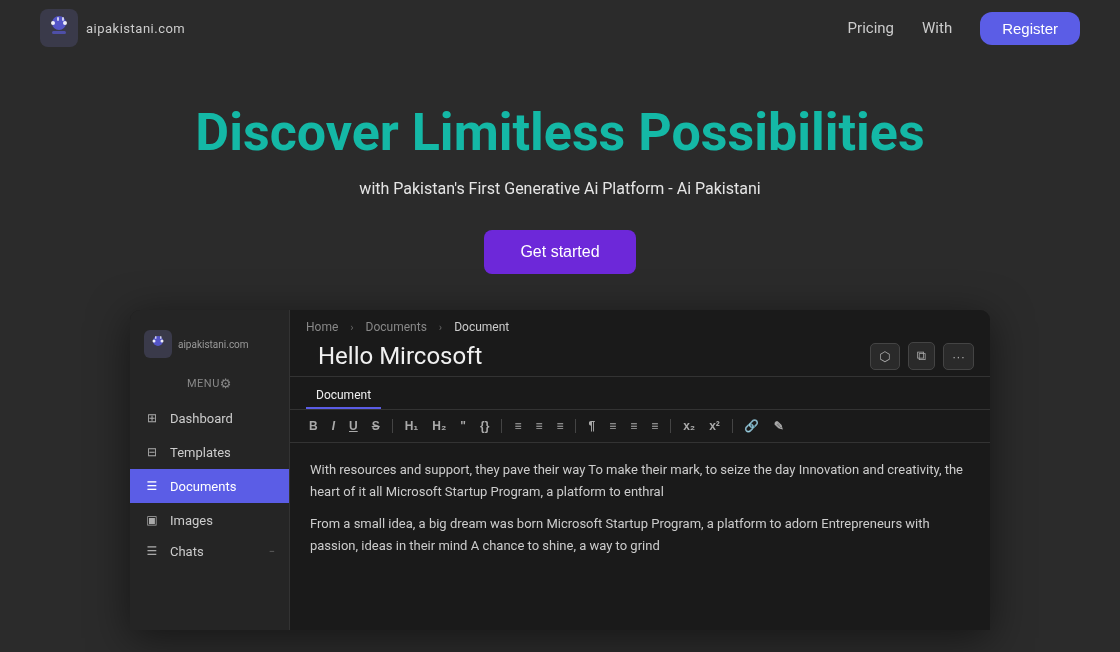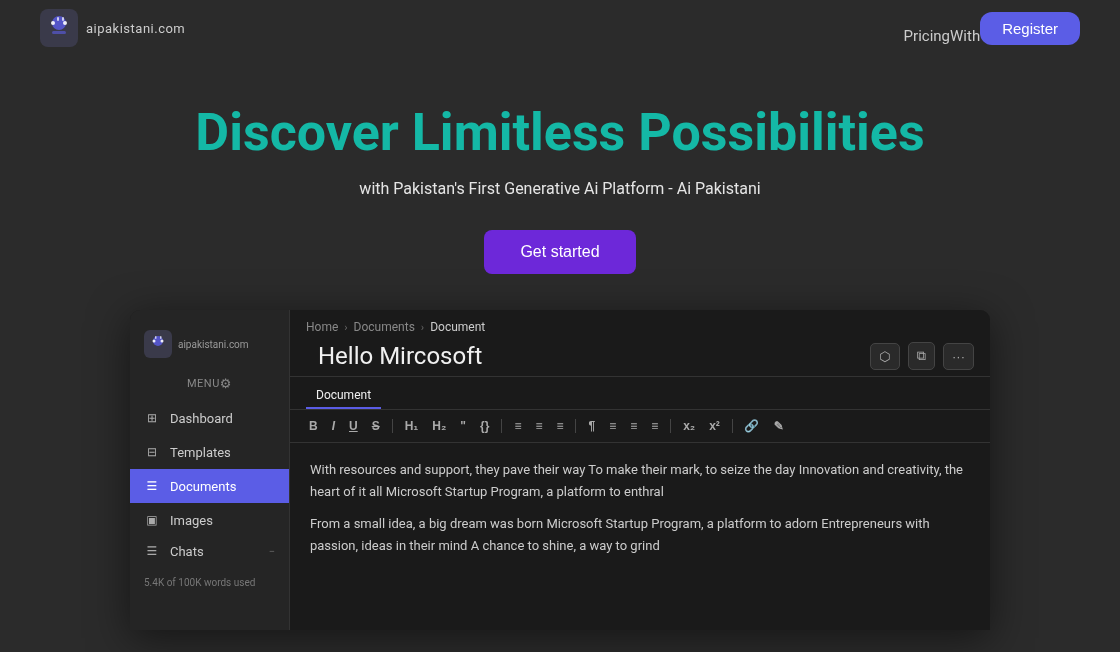--- a/index.html
+++ b/index.html
@@ -39,21 +39,22 @@
     }
 
     .logo-text {
       font-size: 13px;
       color: #cccccc;
       letter-spacing: 0.5px;
     }
 
     .navbar-links {
       display: flex;
-      align-items: flex-end;
+      align-items: center;
+      gap: 28px;
     }
 
     .navbar-links a {
       color: #cccccc;
       text-decoration: none;
       font-size: 15px;
     }
 
     .btn-register {
       background-color: #5b5de6;
@@ -198,21 +199,21 @@
     }
 
     .doc-header {
       padding: 10px 16px 6px;
       border-bottom: 1px solid #333;
     }
 
     .breadcrumb {
       display: flex;
       align-items: center;
-      gap: 6px;
+      gap: 12px;
       font-size: 12px;
       color: #888;
       margin-bottom: 8px;
     }
 
     .breadcrumb .active-crumb {
       color: #cccccc;
     }
 
     .breadcrumb-sep {
@@ -377,21 +378,20 @@
     </div>
 
     <div class="sidebar-divider">
       <div class="sidebar-item" style="padding:0;gap:10px;display:flex;align-items:center;">
         <span class="sidebar-icon">☰</span>
         <span>Chats</span>
       </div>
       <span style="font-size:11px;color:#666;cursor:pointer;">−</span>
     </div>
 
-    <div class="sidebar-footer">5.4K of 100K words used</div>
   </aside>
 
   <div class="main-content">
 
     <div class="doc-header">
       <div class="breadcrumb">
         <span>Home</span>
         <span class="breadcrumb-sep">›</span>
         <span>Documents</span>
         <span class="breadcrumb-sep">›</span>

